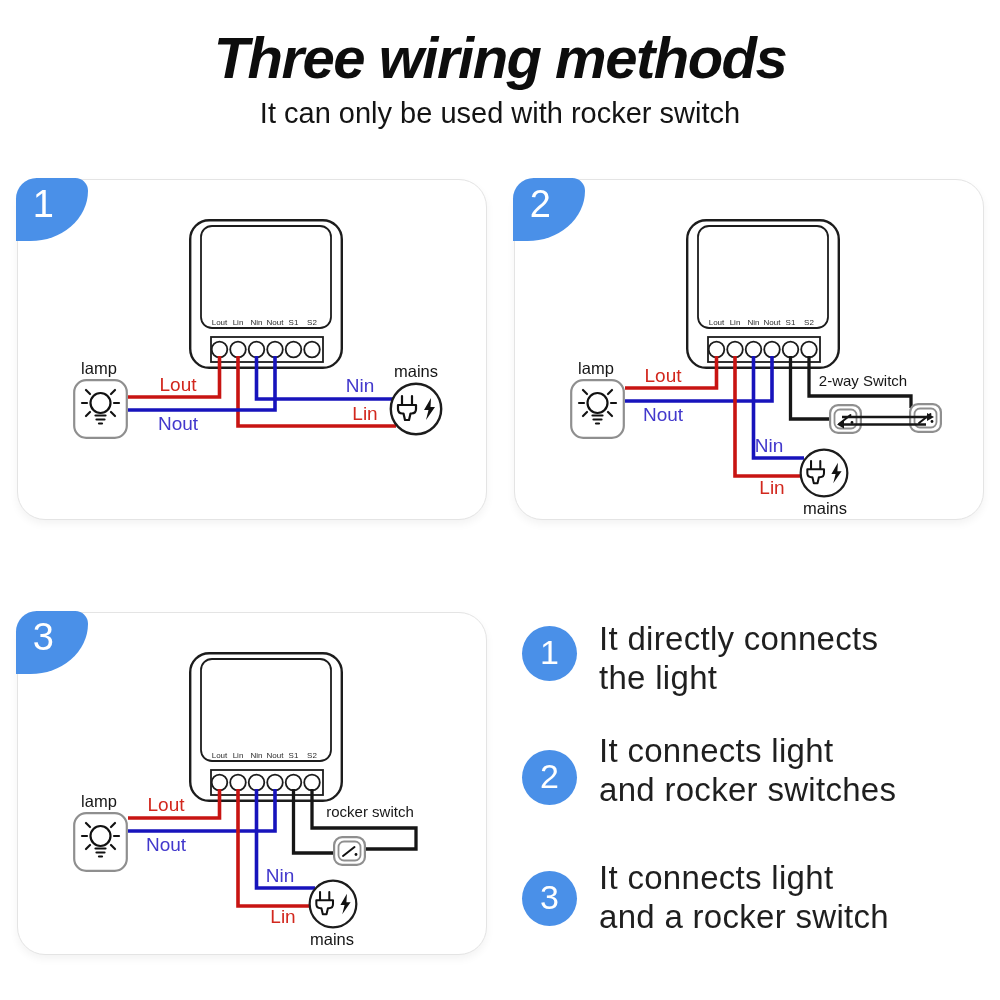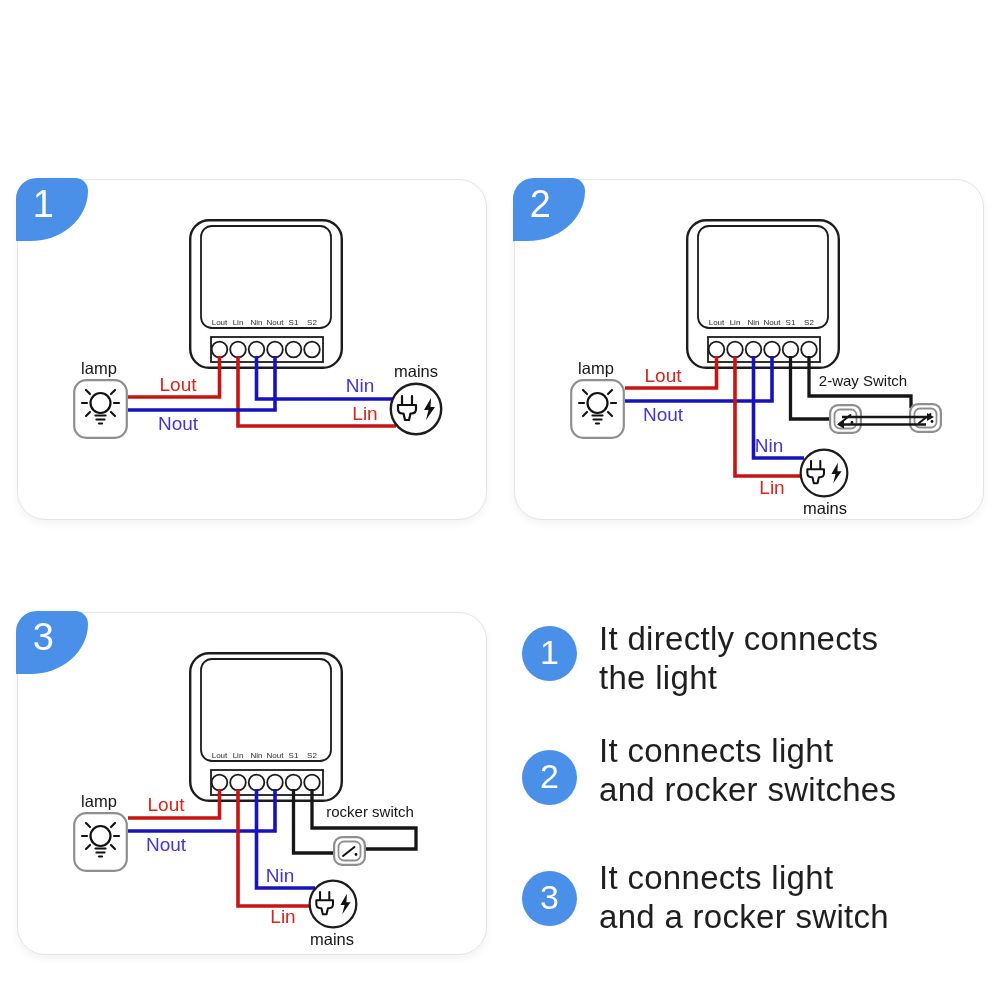--- a/index.html
+++ b/index.html
@@ -117,20 +117,22 @@
       </symbol>
       <symbol id="sym-switch" viewBox="0 0 33 30">
         <rect x="1.1" y="1.1" width="30.8" height="27.8" rx="8" class="greybox"></rect>
         <rect x="5.5" y="5.5" width="22" height="19" rx="5.5" class="greybox2"></rect>
         <line x1="10" y1="20" x2="21.5" y2="11" stroke="#111" stroke-width="2" stroke-linecap="round"></line>
         <circle cx="23" cy="18.5" r="1.4" fill="#111"></circle>
       </symbol>
     </defs>
   </svg>
 
+  <h1 class="title">Three wiring methods</h1>
+  <p class="subtitle">It can only be used with rocker switch</p>
 
   <section class="panel panel-1">
     <div class="badge">
         <span>1</span>
       </div>
     <svg viewBox="0 0 470 341" width="470" height="341">
       <use href="#sym-device" x="171" y="39" width="154" height="150"></use>
       <g>
         <polyline class="wire red" points="201.5,176 201.5,217 110,217"></polyline>
         <polyline class="wire red" points="220,176 220,246 378,246"></polyline>

